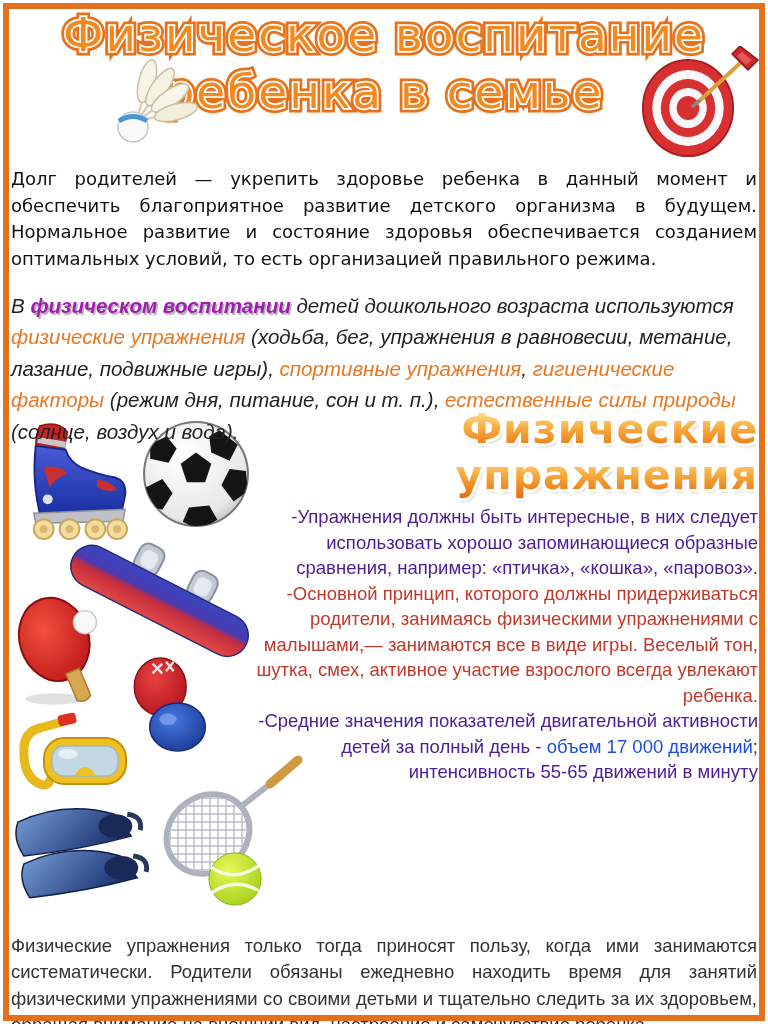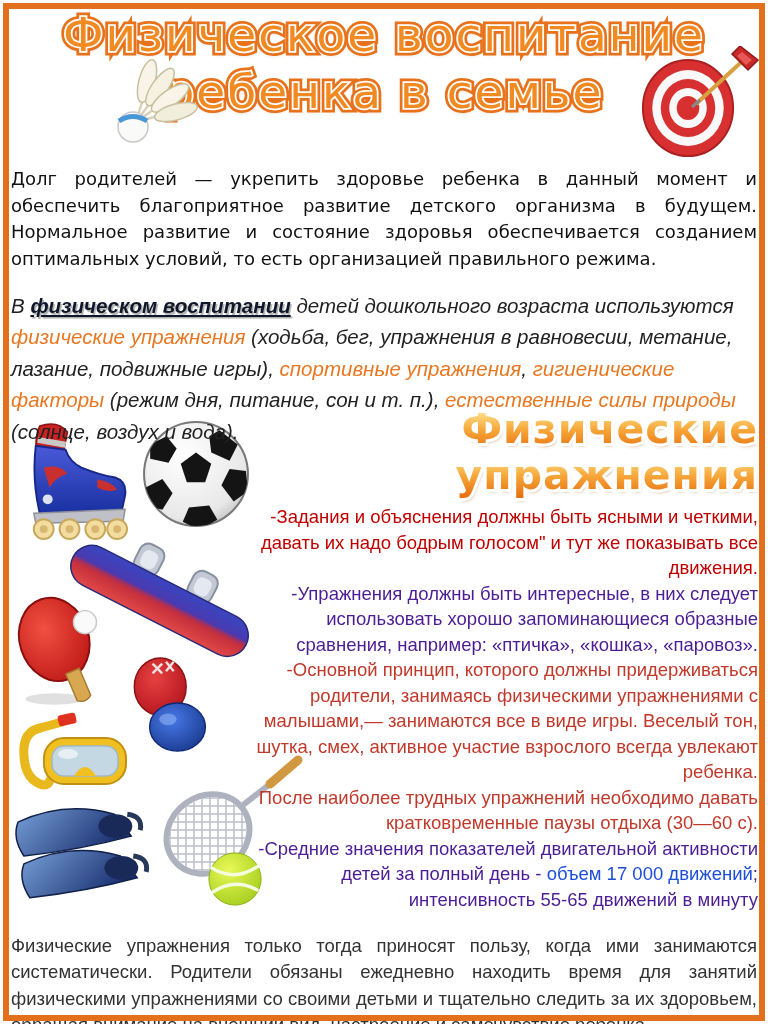--- a/index.html
+++ b/index.html
@@ -19,21 +19,21 @@
   .tl-fill   { position:relative; color:#F28A22; }
 
   
   .p-intro { position:absolute; top:148px; left:11px; right:11px;
              font-family:"DejaVu Sans", sans-serif;
              font-size:18px; line-height:26.5px; color:#111;
              text-align:justify; z-index:5; }
   .p-means { position:absolute; top:269px; left:11px; right:13px;
              font-style:italic; font-size:20.5px; line-height:31.5px;
              color:#222; z-index:5; }
-  .seg-bold   { font-weight:bold; color:#0f172a; text-shadow:1.5px 1.5px 1px #b0b0b0;text-decoration:underline; }
+  .seg-bold   { font-weight:bold; color:#a21caf; text-shadow:1.5px 1.5px 1px #b0b0b0; }
   .seg-orange { color:#E87722; }
 
   
   .middle { position:absolute; top:402px; left:10px; right:8px; height:510px; z-index:4; }
   .icon { position:absolute; z-index:1; }
   .text-col { position:absolute; left:224px; right:2px; top:0; text-align:right; z-index:3; }
 
   .section-heading { position:relative; font-weight:bold; font-size:41px; line-height:46px;
                      letter-spacing:1px; margin:4px 0 6px 0;
                      font-family:"DejaVu Sans", sans-serif; }
@@ -286,22 +286,20 @@
       <circle cx="30" cy="30" r="27" fill="url(#tbG)" stroke="#88B010" stroke-width="1"></circle>
       <path d="M5 18 Q30 34 55 16" stroke="#F4FCE0" stroke-width="3.5" fill="none"></path>
       <path d="M6 44 Q30 28 54 42" stroke="#F4FCE0" stroke-width="3.5" fill="none"></path>
     </svg>
 
     <div class="text-col">
       <div class="section-heading">
         <span class="hl hl-stroke">Физические упражнения</span>
         <span class="hl hl-grad">Физические упражнения</span>
       </div>
-      <div class="bullet c-darkred">-Задания и объяснения должны быть ясными и четкими, давать их надо бодрым голосом" и тут же показывать все движения.</div>
       <div class="bullet c-dark">-Упражнения должны быть интересные, в них следует использовать хорошо запоминающиеся образные сравнения, например: «птичка», «кошка», «паровоз».</div>
       <div class="bullet c-red">-Основной принцип, которого должны придерживаться родители, занимаясь физическими упражнениями с малышами,— занимаются все в виде игры. Веселый тон, шутка, смех, активное участие взрослого всегда увлекают ребенка.</div>
-      <div class="bullet c-red">После наиболее трудных упражнений необходимо давать кратковременные паузы отдыха (30—60 с).</div>
       <div class="bullet"><span class="c-dark">-Средние значения показателей двигательной активности детей за полный день - </span><span class="c-orangered">объем 17 000 движений</span><span class="c-dark">; интенсивность 55-65 движений в минуту</span></div>
     </div>
   </div>
 
   <p class="p-footer">Физические упражнения только тогда приносят пользу, когда ими занимаются систематически. Родители обязаны ежедневно находить время для занятий физическими упражнениями со своими детьми и тщательно следить за их здоровьем, обращая внимание на внешний вид, настроение и самочувствие ребенка.</p>
 </div>
 
 </body></html>

